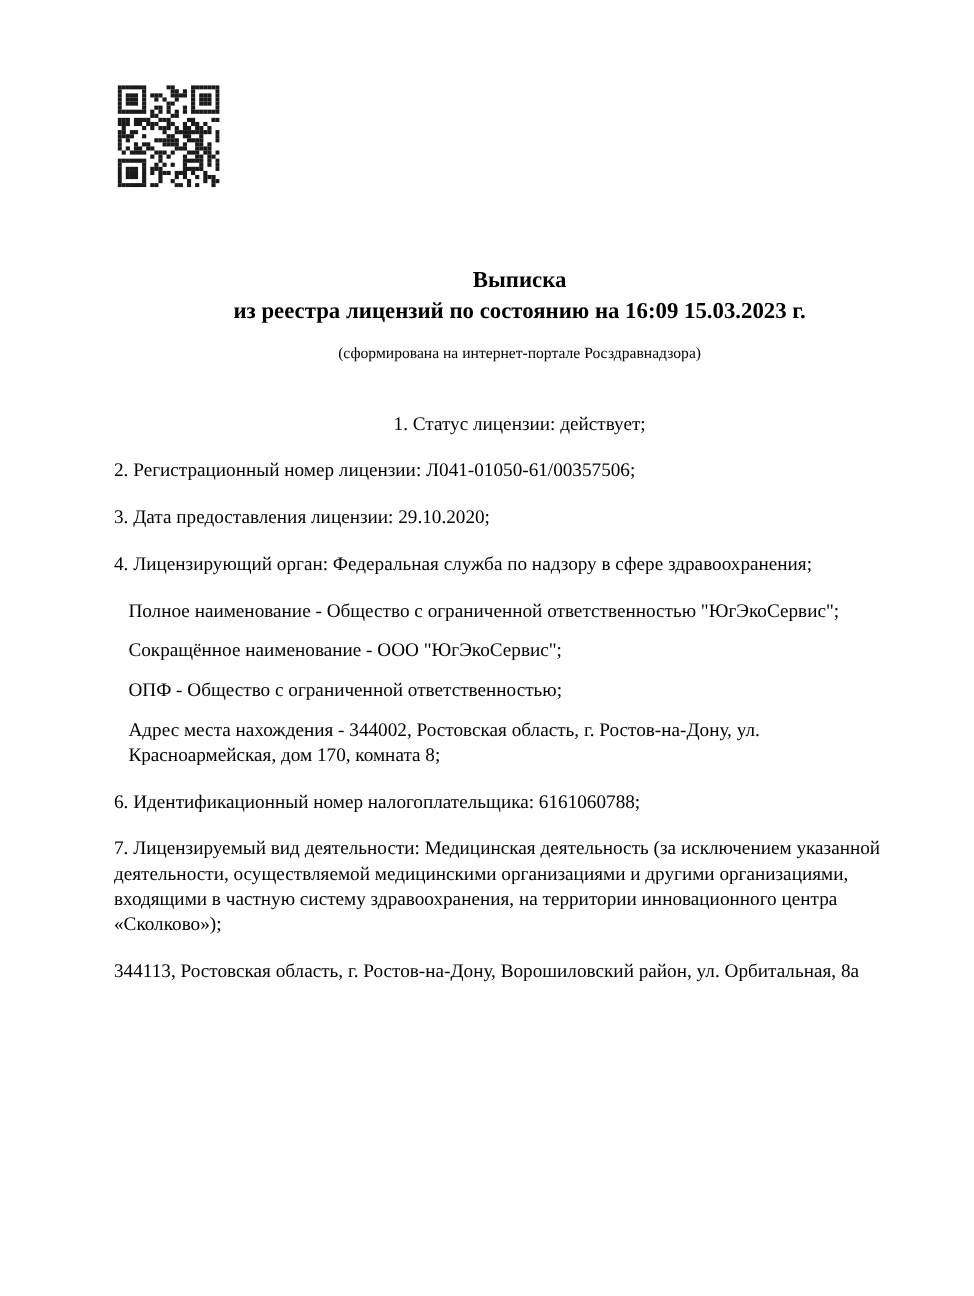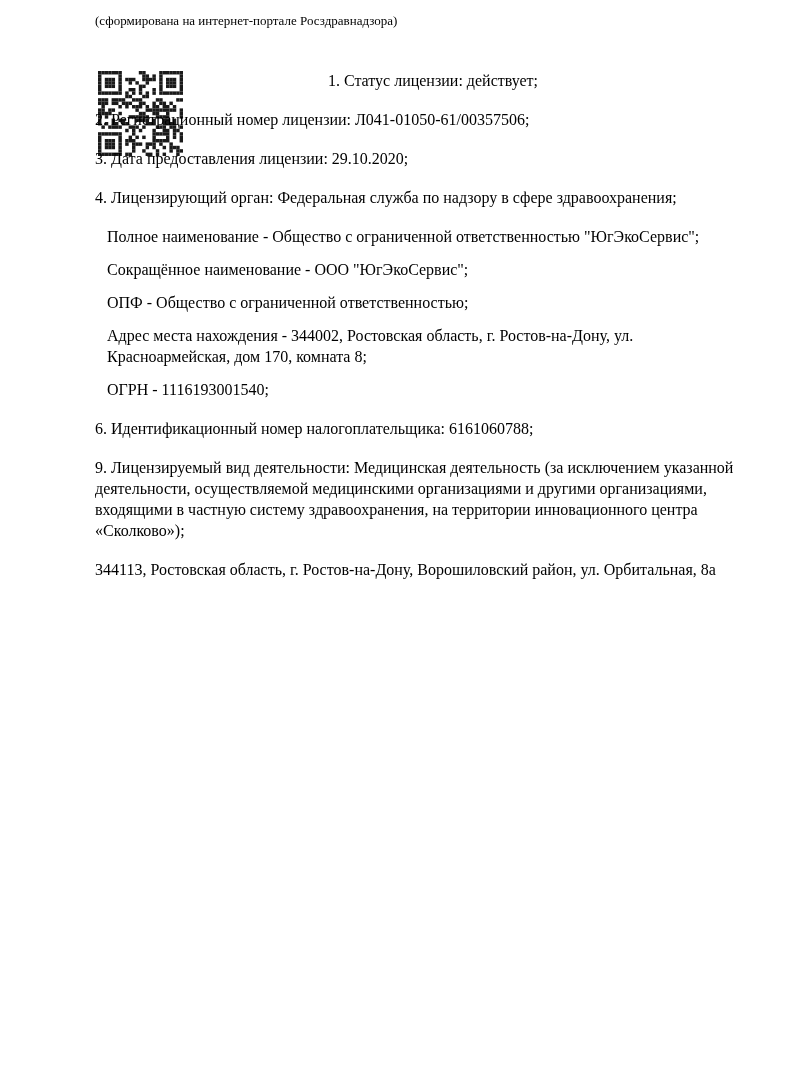--- a/index.html
+++ b/index.html
@@ -24,21 +24,21 @@
   }
   .title-block {
     margin-top: 221px;
     text-align: center;
     font-weight: 700;
     font-size: 19px;
     line-height: 26px;
   }
   .subtitle {
     margin-top: 13px;
-    text-align: left;
+    text-align: center;
     font-size: 13px;
     line-height: 16px;
   }
   .para {
     margin: 18px 0 0 0;
     font-size: 16px;
     line-height: 21px;
     text-align: left;
   }
   .para.first { margin-top: 41px; text-align: center; }
@@ -356,34 +356,37 @@
       <rect x="30.60" y="81.60" width="3.45" height="3.45"></rect>
       <rect x="47.60" y="81.60" width="3.45" height="3.45"></rect>
       <rect x="51.00" y="81.60" width="3.45" height="3.45"></rect>
       <rect x="57.80" y="81.60" width="3.45" height="3.45"></rect>
       <rect x="64.60" y="81.60" width="3.45" height="3.45"></rect>
       <rect x="78.20" y="81.60" width="3.45" height="3.45"></rect>
     </svg>
 
   <div class="content">
 
+    <div class="title-block">
+      <div>Выписка</div>
+      <div>из реестра лицензий по состоянию на 16:09 15.03.2023 г.</div>
+    </div>
 
     <div class="subtitle">(сформирована на интернет-портале Росздравнадзора)</div>
 
     <p class="para first">1. Статус лицензии: действует;</p>
     <p class="para">2. Регистрационный номер лицензии: Л041-01050-61/00357506;</p>
     <p class="para">3. Дата предоставления лицензии: 29.10.2020;</p>
     <p class="para">4. Лицензирующий орган: Федеральная служба по надзору в сфере здравоохранения;</p>
 
     <div class="para">
       <div class="org-line">Полное наименование - Общество с ограниченной ответственностью "ЮгЭкоСервис";</div>
       <div class="org-line">Сокращённое наименование - ООО "ЮгЭкоСервис";</div>
       <div class="org-line">ОПФ - Общество с ограниченной ответственностью;</div>
       <div class="org-line">Адрес места нахождения - 344002, Ростовская область, г. Ростов-на-Дону, ул. Красноармейская, дом 170, комната 8;</div>
-      <div class="org-line">ОГРН - 1116193001540;</div>
     </div>
 
     <p class="para">6. Идентификационный номер налогоплательщика: 6161060788;</p>
-    <p class="para">9. Лицензируемый вид деятельности: Медицинская деятельность (за исключением указанной деятельности, осуществляемой медицинскими организациями и другими организациями, входящими в частную систему здравоохранения, на территории инновационного центра «Сколково»);</p>
+    <p class="para">7. Лицензируемый вид деятельности: Медицинская деятельность (за исключением указанной деятельности, осуществляемой медицинскими организациями и другими организациями, входящими в частную систему здравоохранения, на территории инновационного центра «Сколково»);</p>
     <p class="para">344113, Ростовская область, г. Ростов-на-Дону, Ворошиловский район, ул. Орбитальная, 8а</p>
 
   </div>
 </div>
 
 </body></html>

